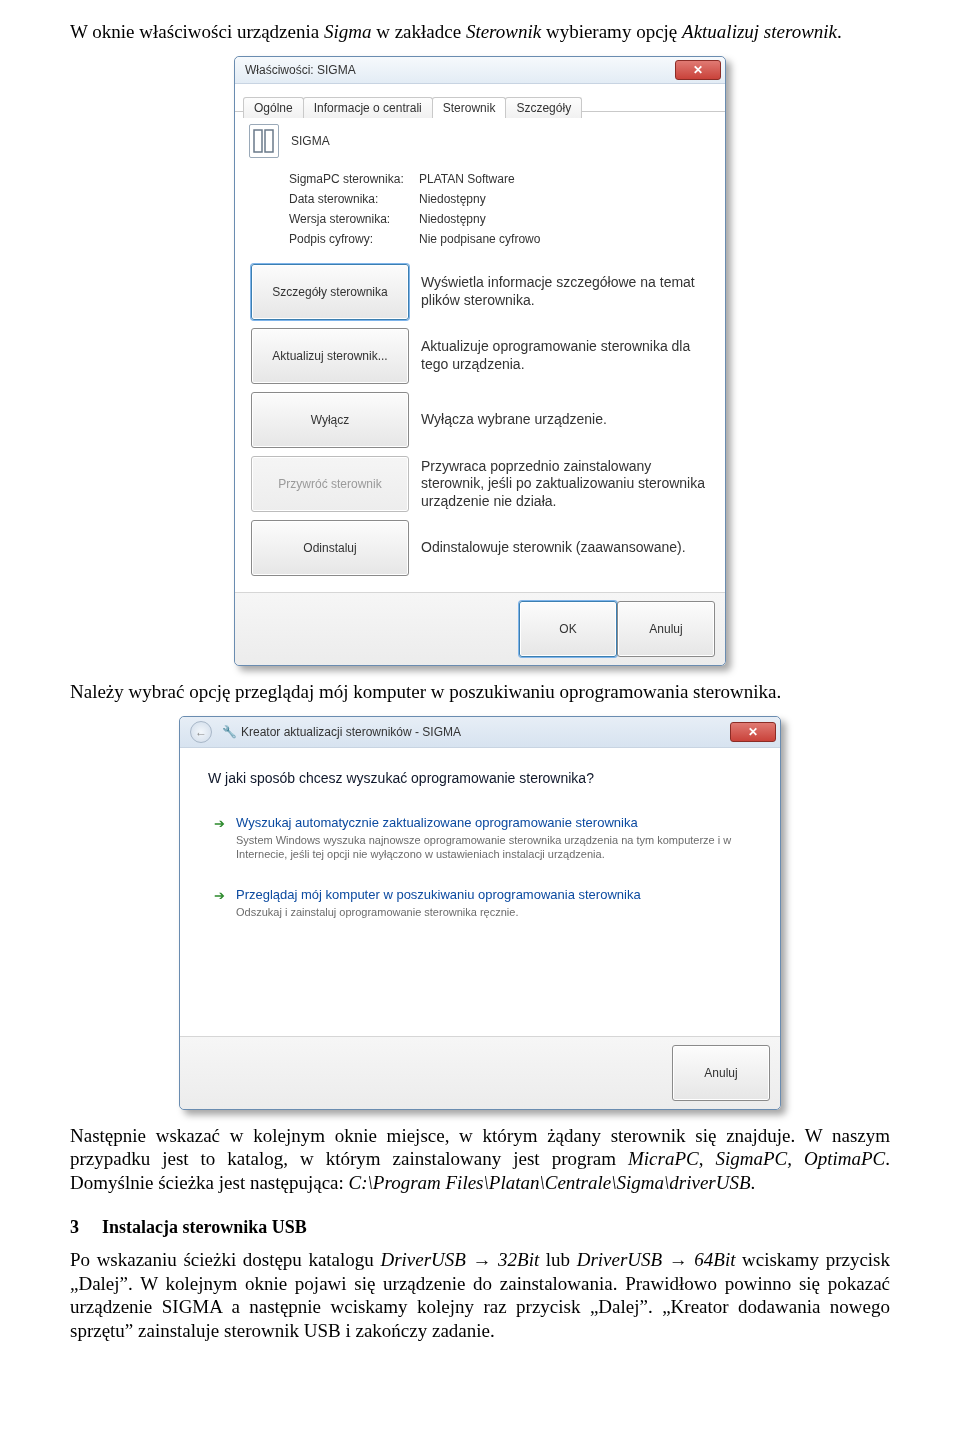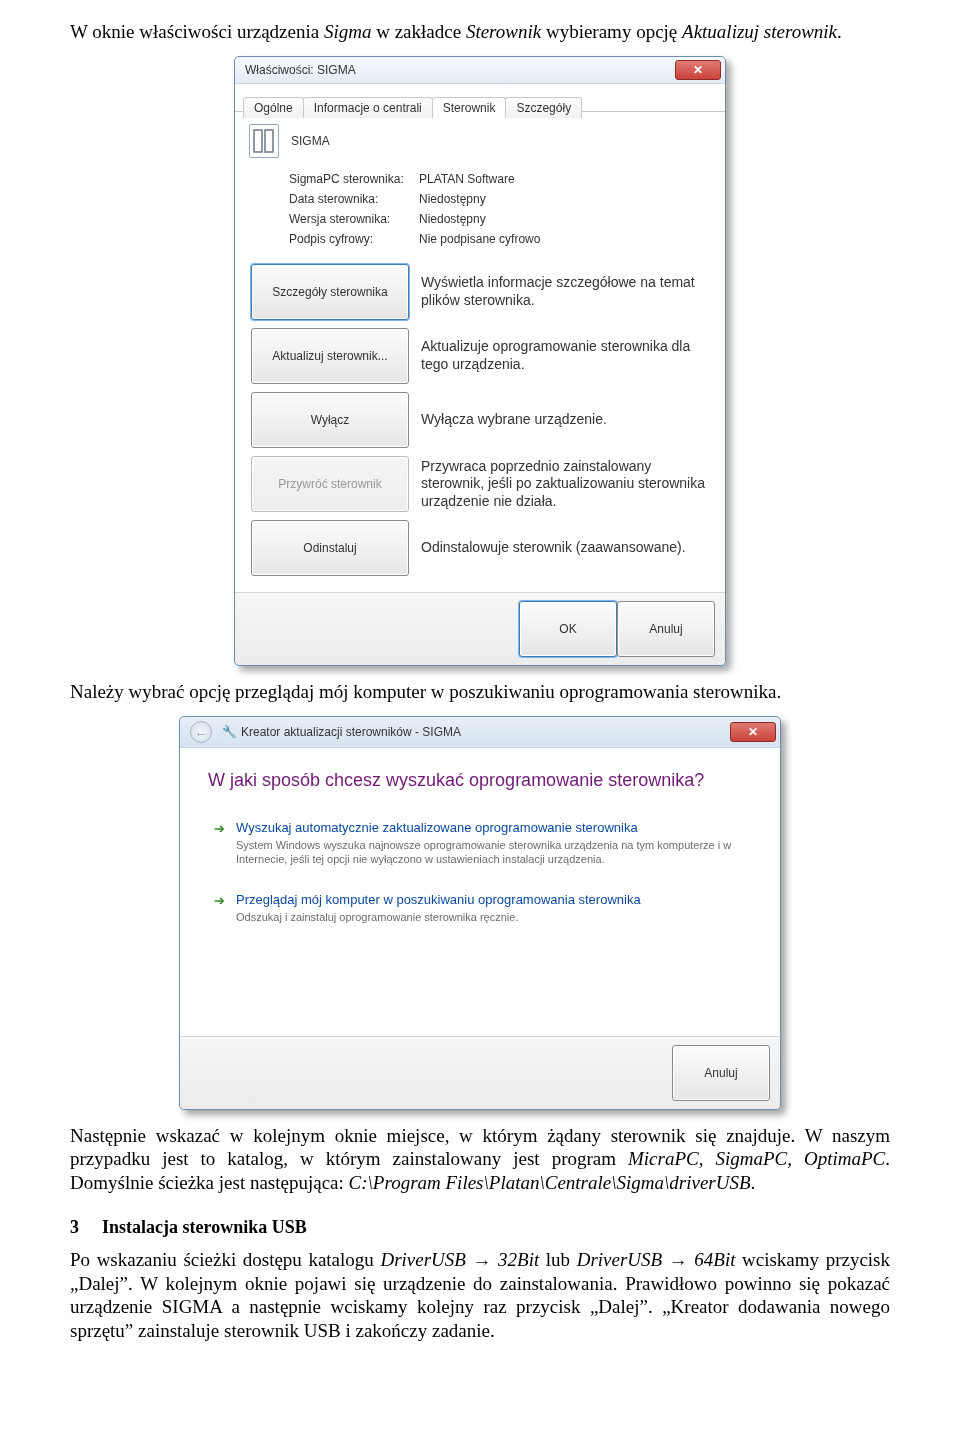--- a/index.html
+++ b/index.html
@@ -125,21 +125,21 @@
   .wiz .back-btn {
     width: 20px; height: 20px; border-radius: 50%;
     background: radial-gradient(#f3f7fb, #cfdbe9);
     border: 1px solid #a8b7c8;
     display: flex; align-items: center; justify-content: center;
     margin-right: 6px;
   }
   .wiz .back-btn::before { content: "←"; font-size: 12px; color: #888; }
   .wiz .titlebar .left { display:flex; align-items:center; gap:4px; }
   .wiz-body { background: #fff; padding: 22px 28px 16px 28px; min-height: 250px; }
-  .wiz-q { color: #701a75; font-size: 18px; margin-bottom: 20px; }
+  .wiz-q { color: #0f172a; font-size: 14px; margin-bottom: 20px; }
   .opt {
     padding: 8px 10px 10px 28px;
     position: relative;
     margin-bottom: 6px;
     border-radius: 2px;
   }
   .opt .arrow {
     position: absolute; left: 6px; top: 10px;
     color: #2e8b2e; font-size: 13px;
   }

